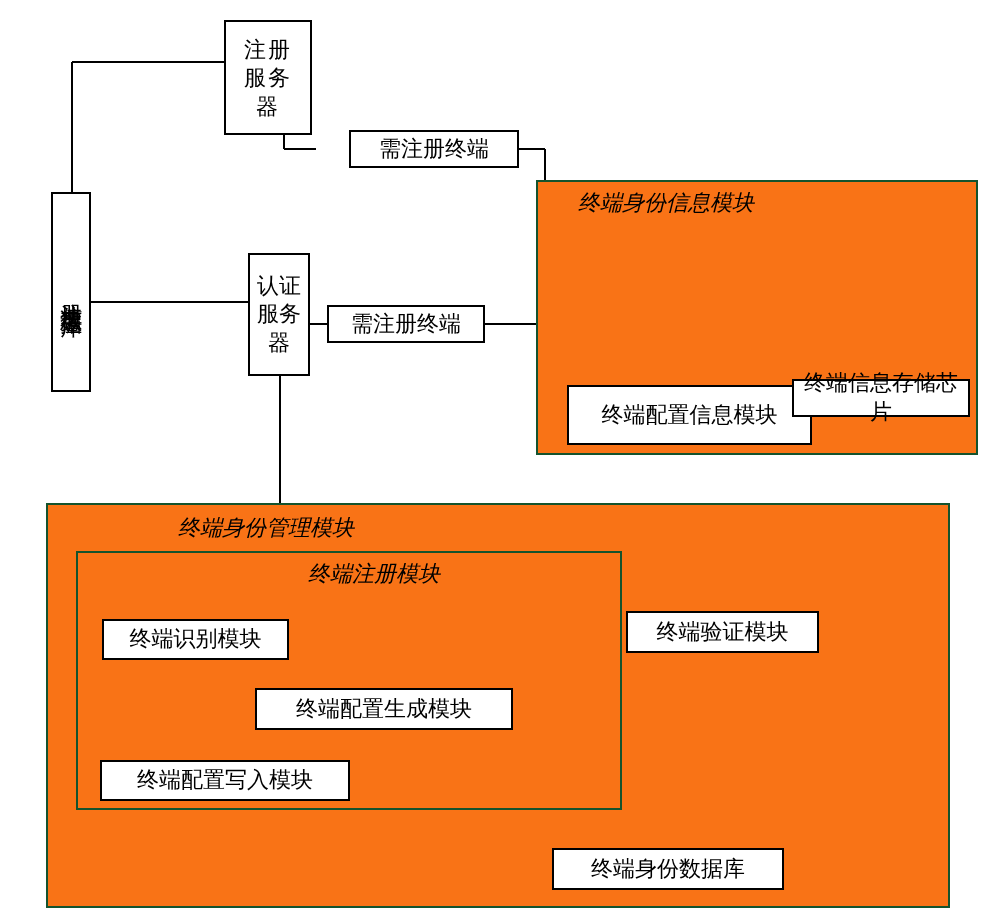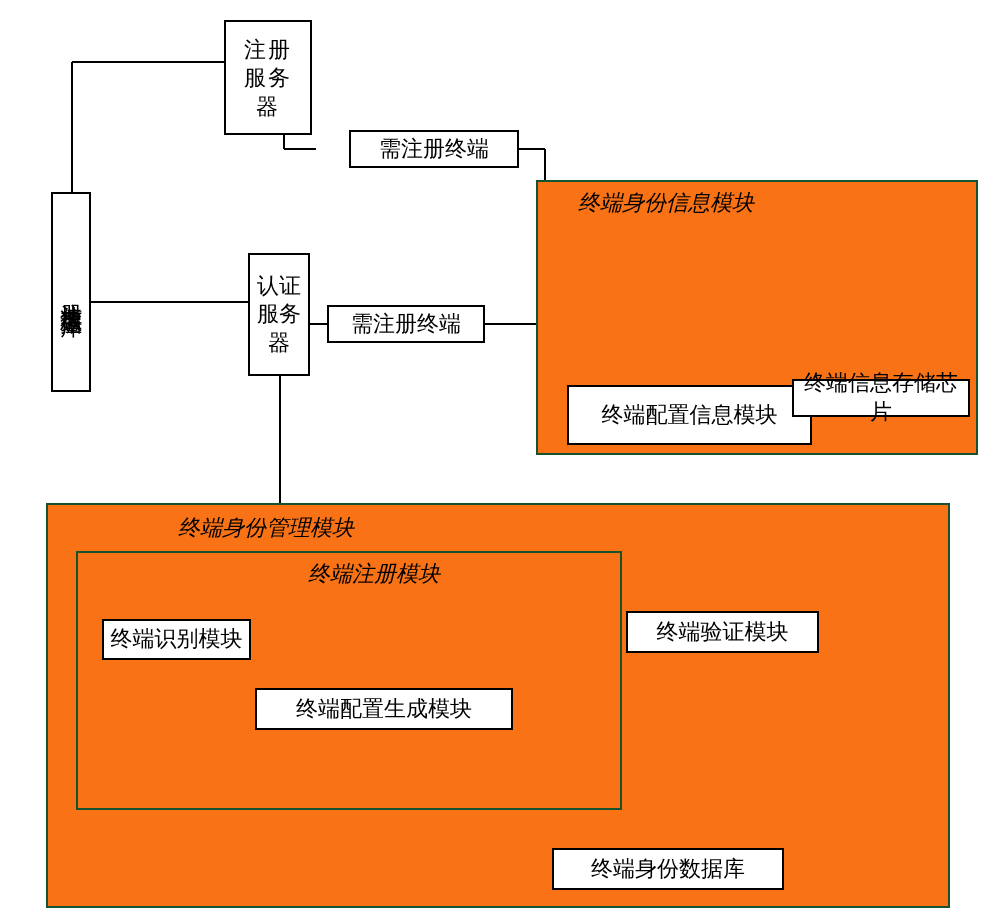--- a/index.html
+++ b/index.html
@@ -120,22 +120,23 @@
   <div class="box" style="left:792px; top:379px; width:178px; height:38px;">终端信息存储芯片</div>
 
   <div class="group" style="left:46px; top:503px; width:904px; height:405px;">
     <div class="glabel" style="left:130px; top:8px;">终端身份管理模块</div>
   </div>
 
   <div class="group" style="left:76px; top:551px; width:546px; height:259px;">
     <div class="glabel" style="left:230px; top:6px;">终端注册模块</div>
   </div>
 
-  <div class="box" style="left:102px; top:619px; width:149px; height:41px;">终端识别模块</div>
+  <div class="box" style="left:102px; top:619px; width:187px; height:41px;">终端识别模块</div>
 
   <div class="box" style="left:255px; top:688px; width:258px; height:42px;">终端配置生成模块</div>
 
+  <div class="box" style="left:100px; top:760px; width:250px; height:41px;">终端配置写入模块</div>
 
   <div class="box" style="left:626px; top:611px; width:193px; height:42px;">终端验证模块</div>
 
   <div class="box" style="left:552px; top:848px; width:232px; height:42px;">终端身份数据库</div>
 
 </div>
 
 </body></html>

